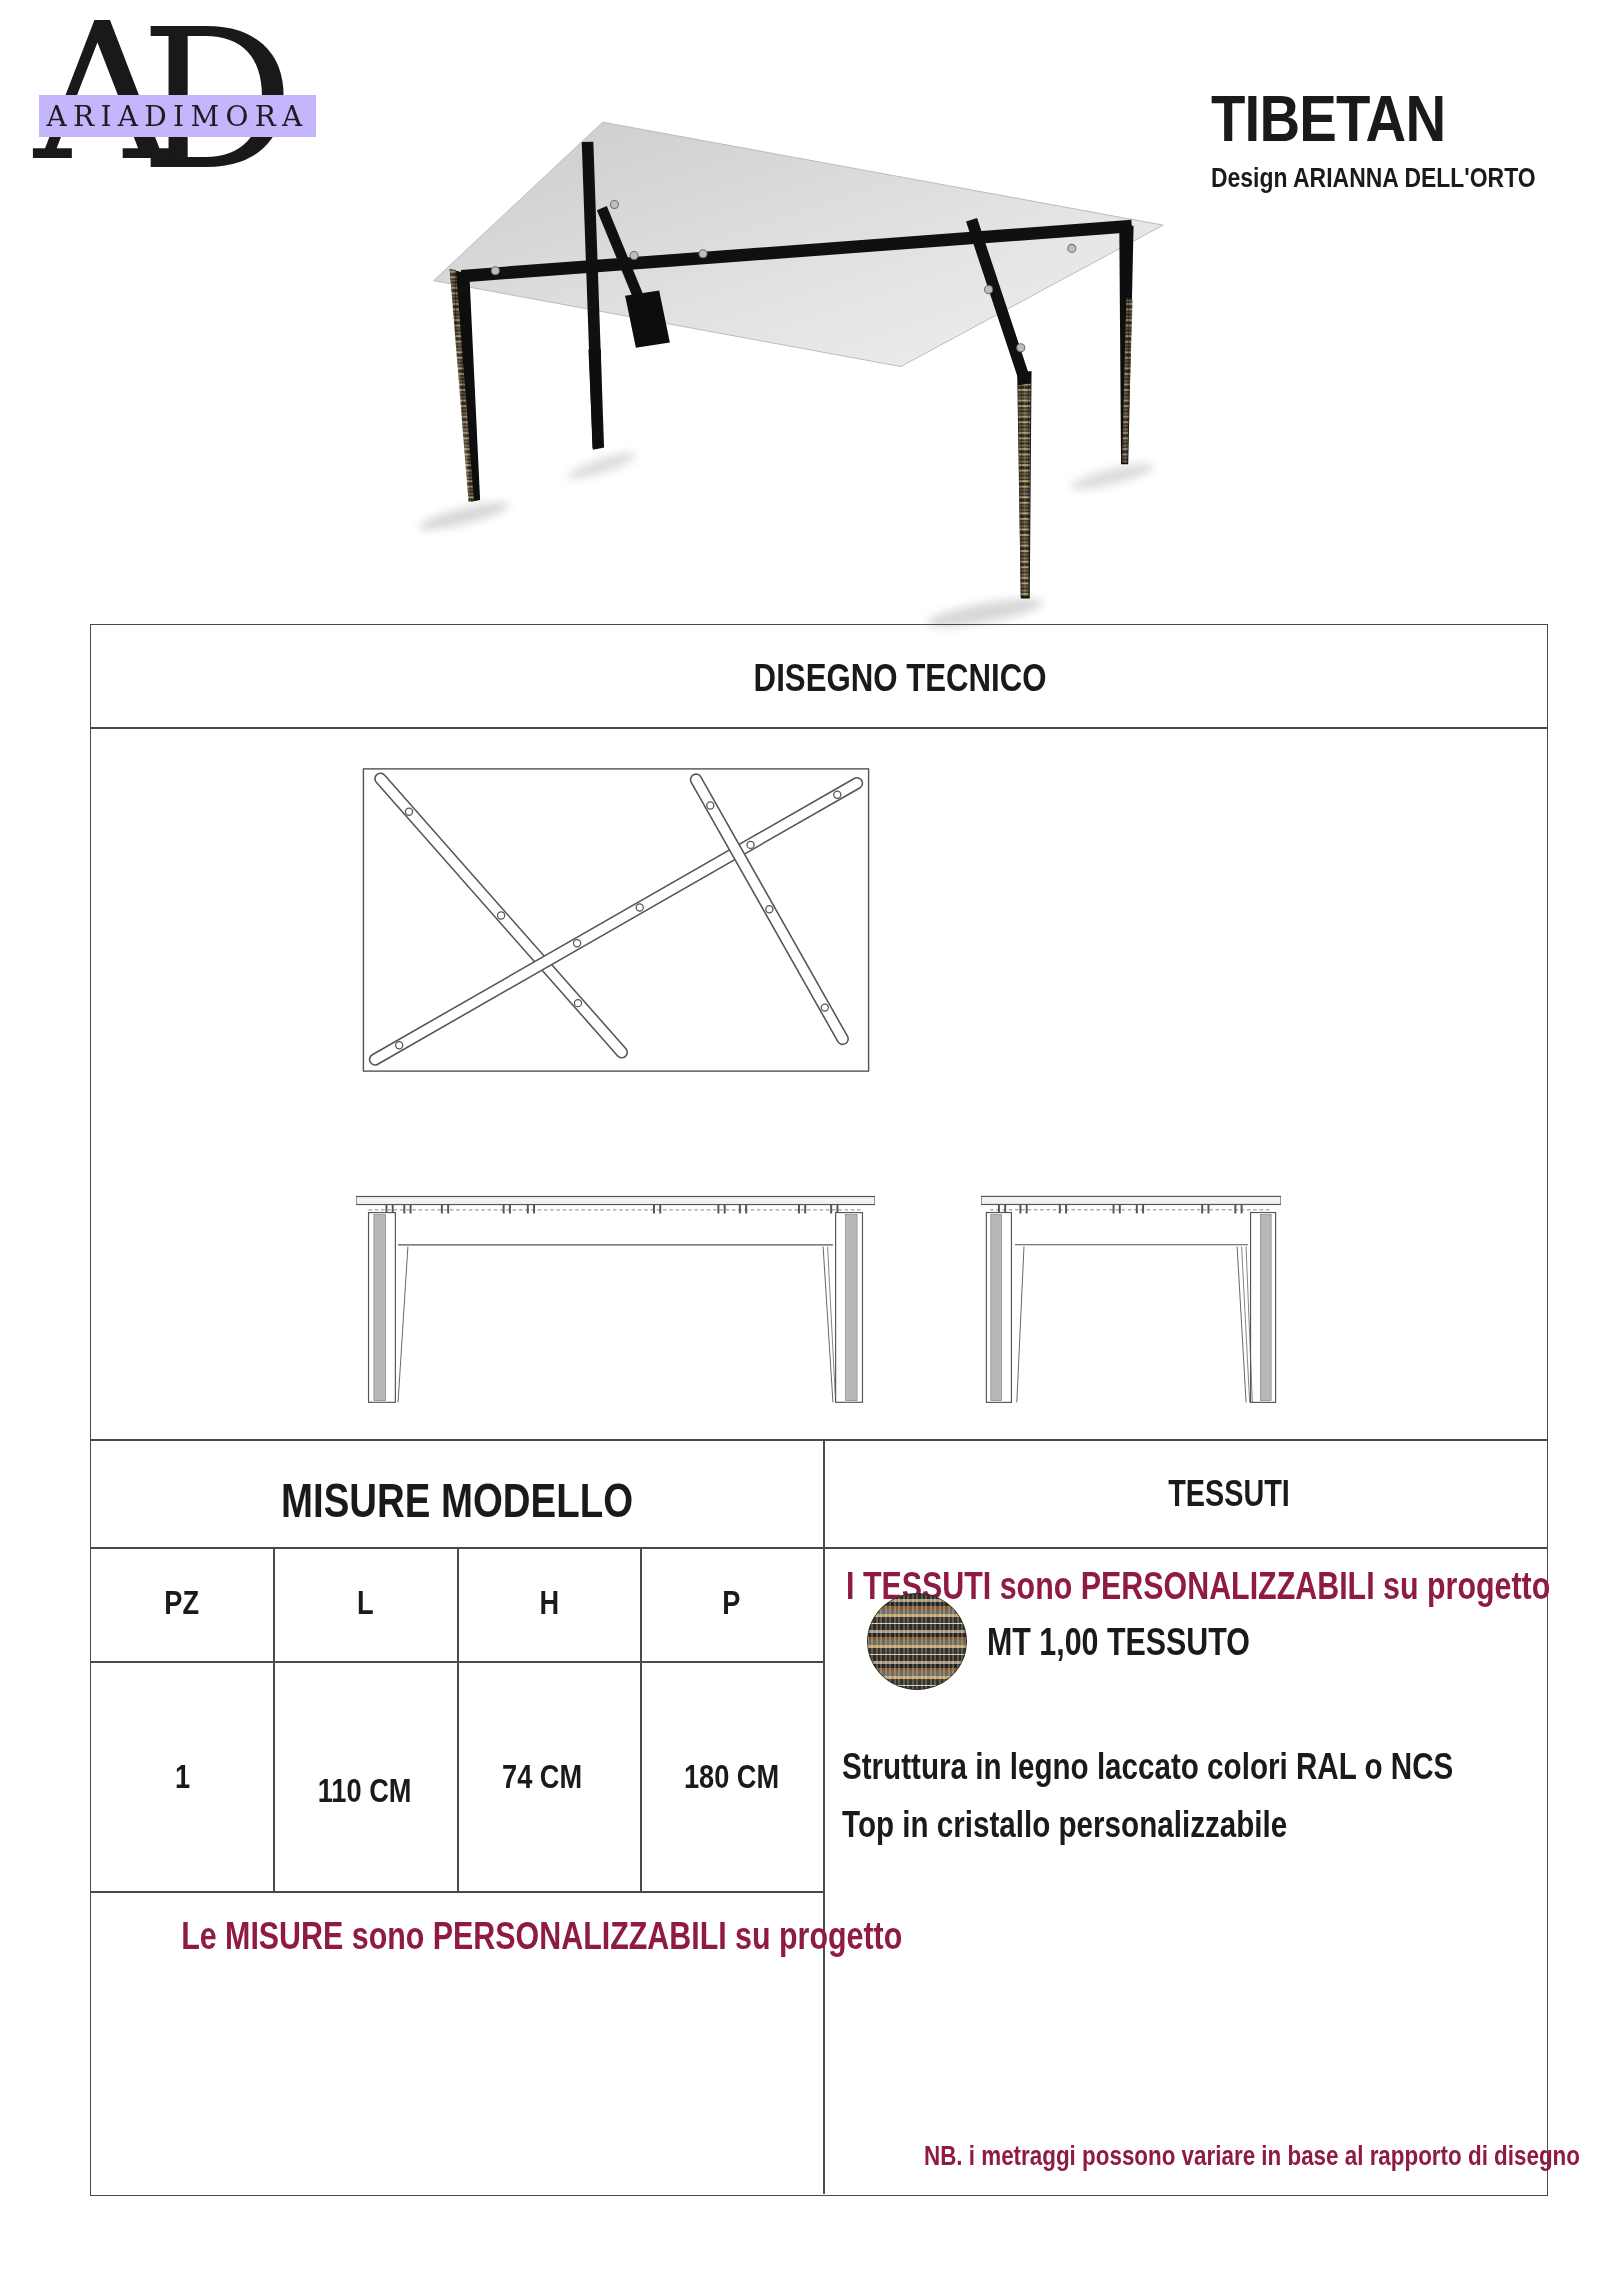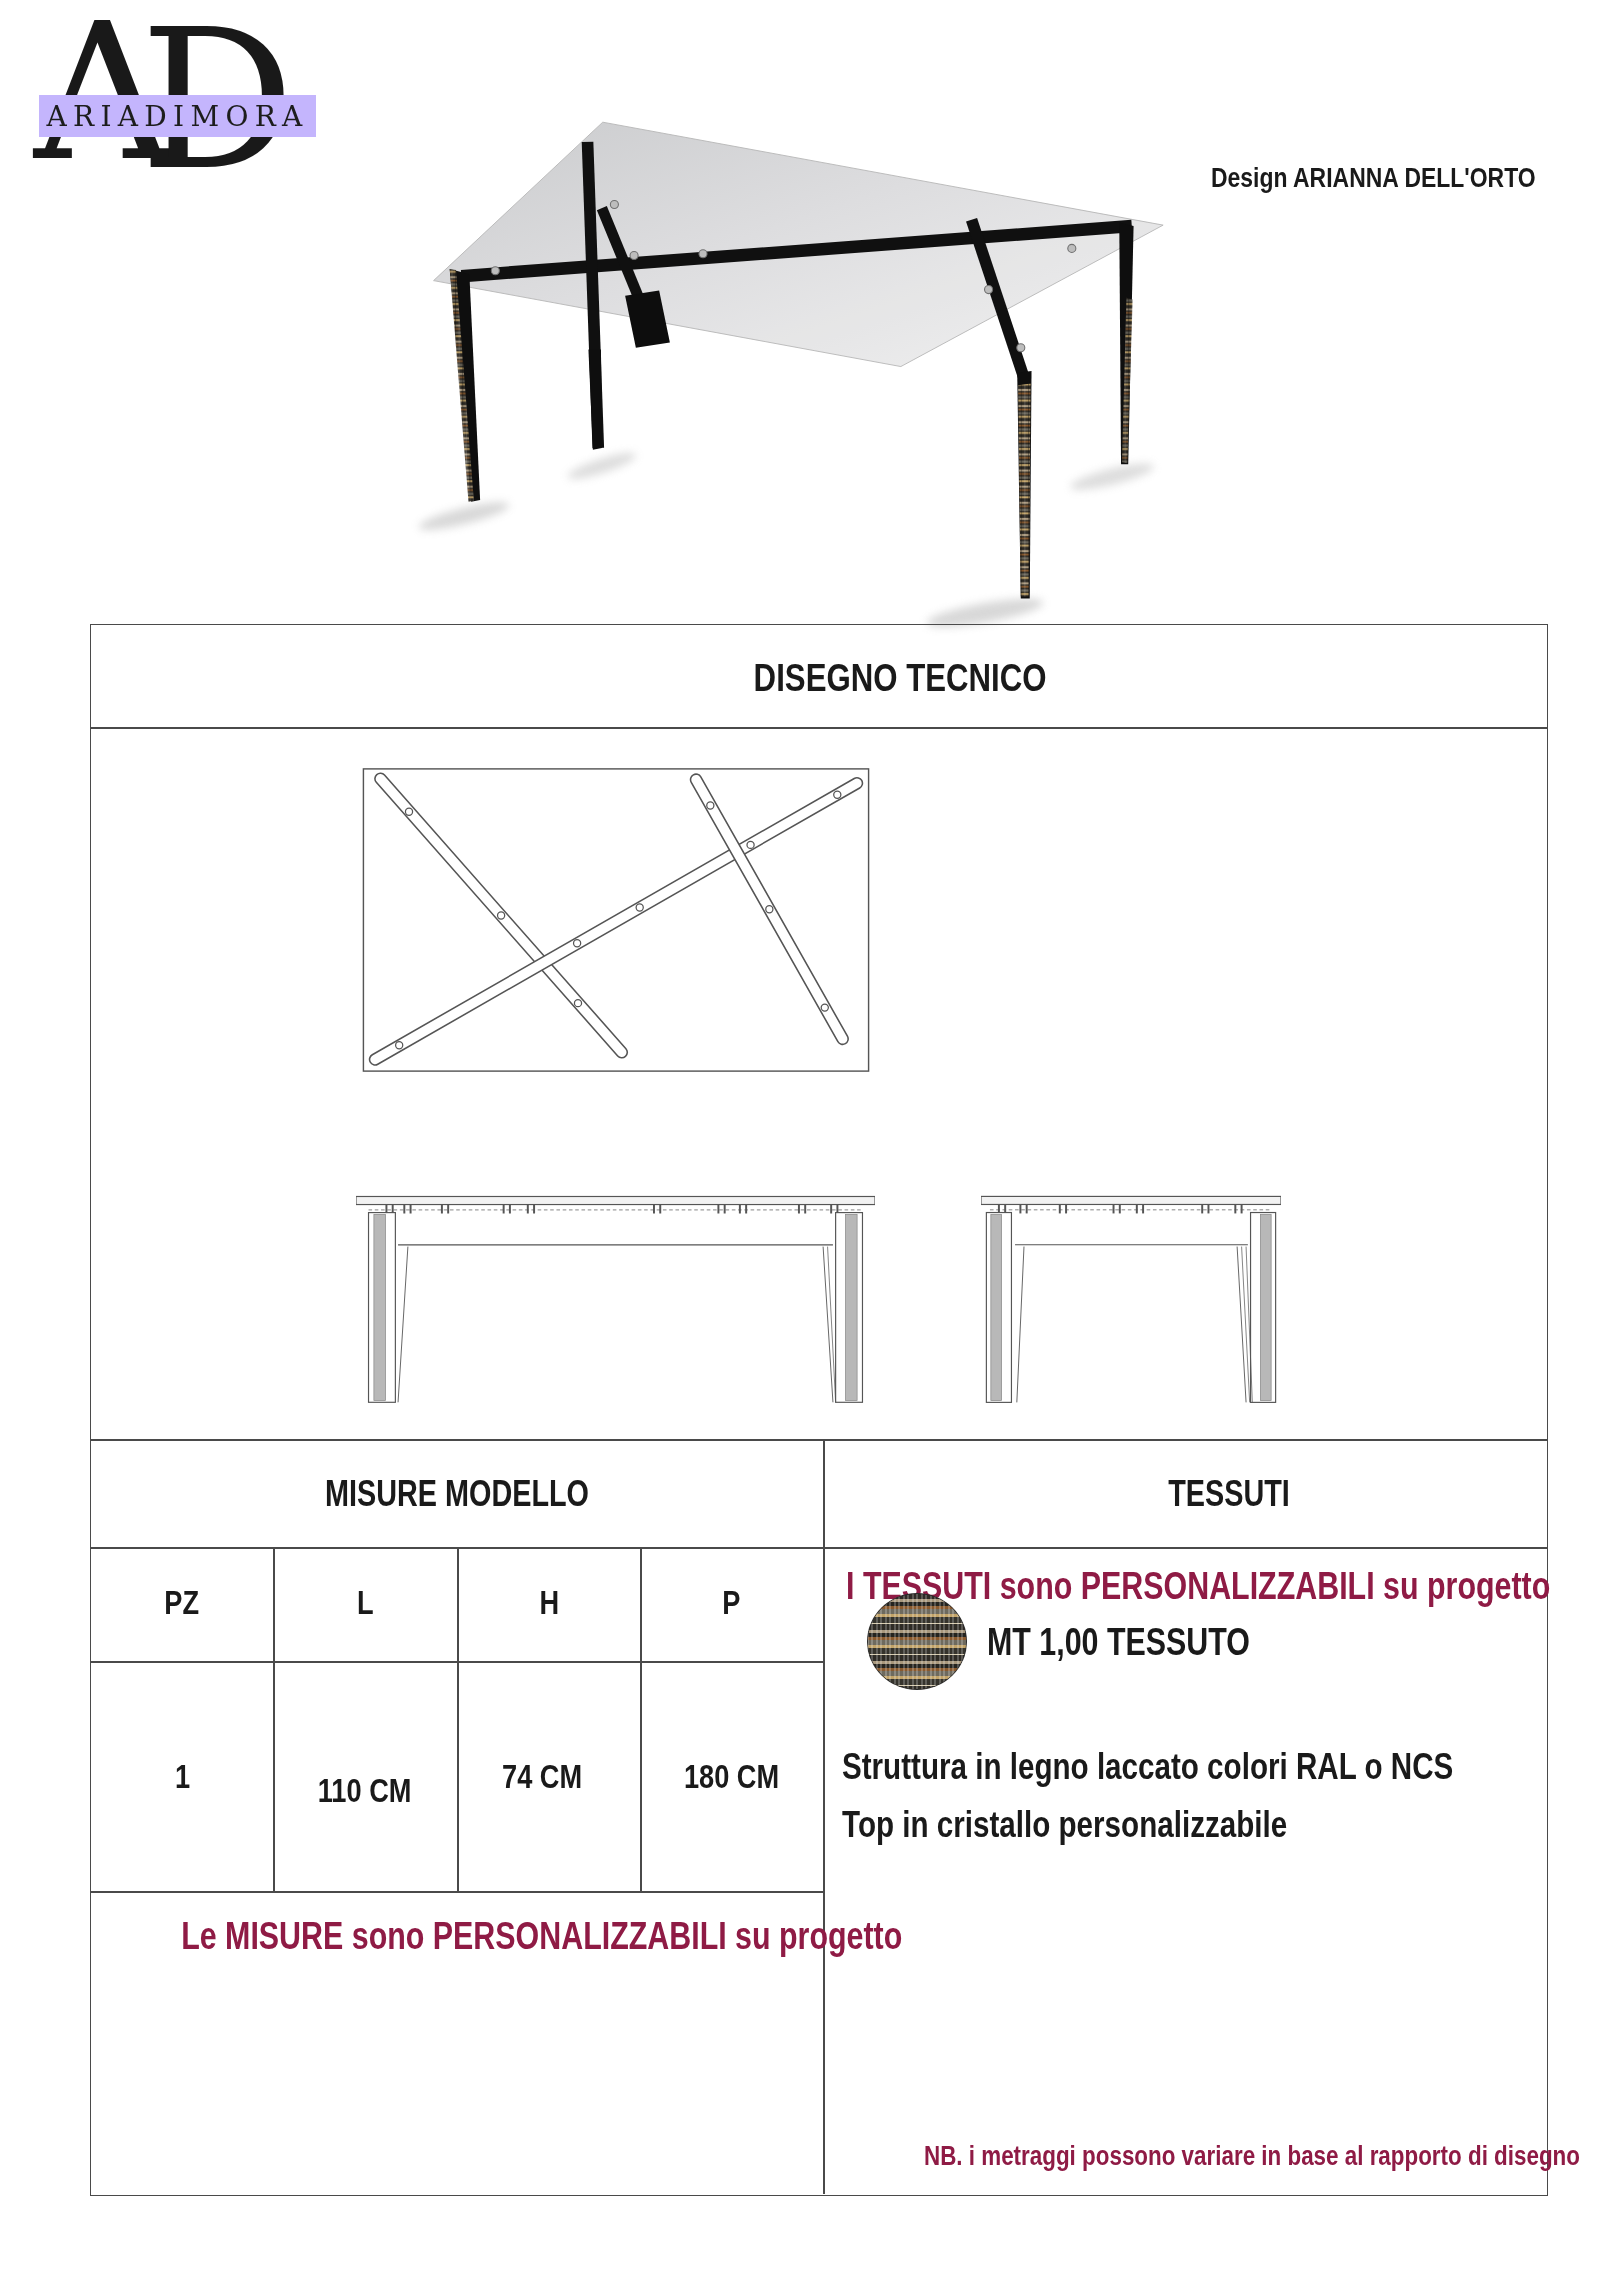--- a/index.html
+++ b/index.html
@@ -40,20 +40,23 @@
 <body>
 
 <div class="page">
 
   <div class="abs" style="left:34px; top:9px; width:287px; height:215px;">
     <span class="logo-letter" style="left:0px; top:-10.7px; font-size:190px;">A</span>
     <span class="logo-letter" style="left:106px; top:-5.4px; font-size:193px;">D</span>
     <span class="logo-word" style="left:5.4px; top:86px;">ARIADIMORA</span>
   </div>
 
+  <div class="abs ct title-big" style="left:1211px; top:82px;">
+    <span class="sx88l">TIBETAN</span>
+  </div>
   <div class="abs ct title-sub" style="left:1211px; top:163px;">
     <span class="sx88l" style="transform:scaleX(0.85);">Design ARIANNA DELL'ORTO</span>
   </div>
 
   <svg class="abs" style="left:394px; top:81px;" width="806" height="555" viewBox="0 0 900 620">
     <defs>
       <linearGradient id="glass" x1="0" y1="0" x2="1" y2="1">
         <stop offset="0" stop-color="#c9cacc"></stop>
         <stop offset="0.45" stop-color="#dcdcde"></stop>
         <stop offset="1" stop-color="#f1f1f1"></stop>
@@ -210,21 +213,21 @@
     <rect x="11" y="26" width="12" height="208" fill="#b8b8b8" stroke="#888" stroke-width="0.8"></rect>
     <rect x="301" y="24" width="28" height="212" fill="#ffffff" stroke="#555" stroke-width="1.3"></rect>
     <rect x="312" y="26" width="12" height="208" fill="#b8b8b8" stroke="#888" stroke-width="0.8"></rect>
     <line x1="38" y1="60" x2="298" y2="60" stroke="#555" stroke-width="1.3"></line>
     <line x1="48" y1="62" x2="40" y2="236" stroke="#555" stroke-width="1"></line>
     <line x1="286" y1="62" x2="296" y2="236" stroke="#555" stroke-width="1"></line>
     <line x1="291" y1="62" x2="300" y2="236" stroke="#555" stroke-width="0.8"></line>
     <line x1="296" y1="62" x2="303" y2="236" stroke="#555" stroke-width="0.8"></line>
   </svg>
 
-  <div class="abs ct center" style="left:91px; top:1473px; width:732px; font-size:36px;">
+  <div class="abs ct center" style="left:91px; top:1473px; width:732px; font-size:48px;">
     <span class="sxc">MISURE MODELLO</span>
   </div>
   <div class="abs ct center" style="left:825px; top:1473px; width:808px; font-size:36px;">
     <span class="sxc">TESSUTI</span>
   </div>
 
   <div class="abs ct center" style="left:91px; top:1583px; width:182px; font-size:34px;">
     <span class="sxc">PZ</span>
   </div>
   <div class="abs ct center" style="left:273px; top:1583px; width:184px; font-size:34px;">

